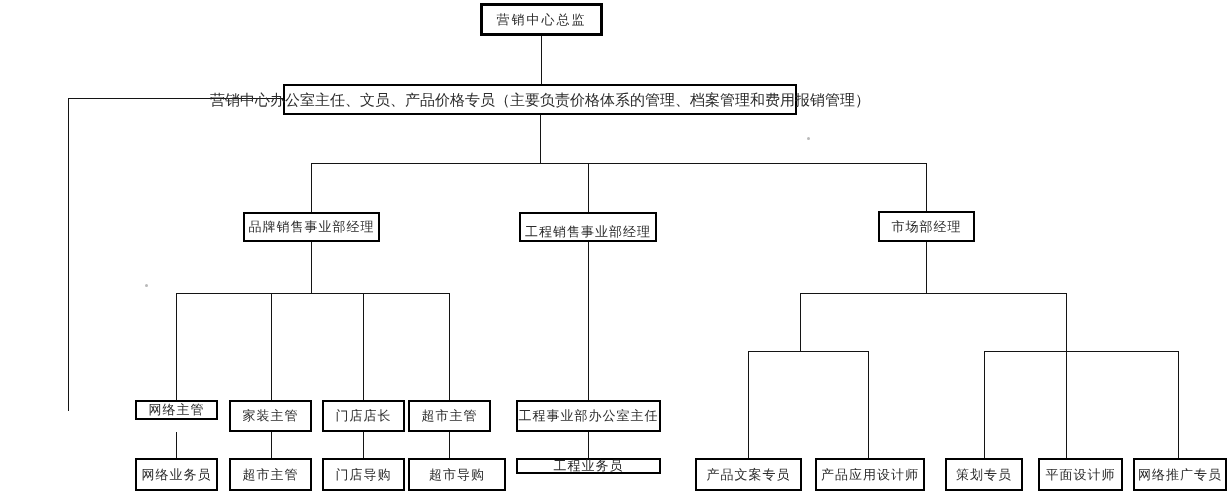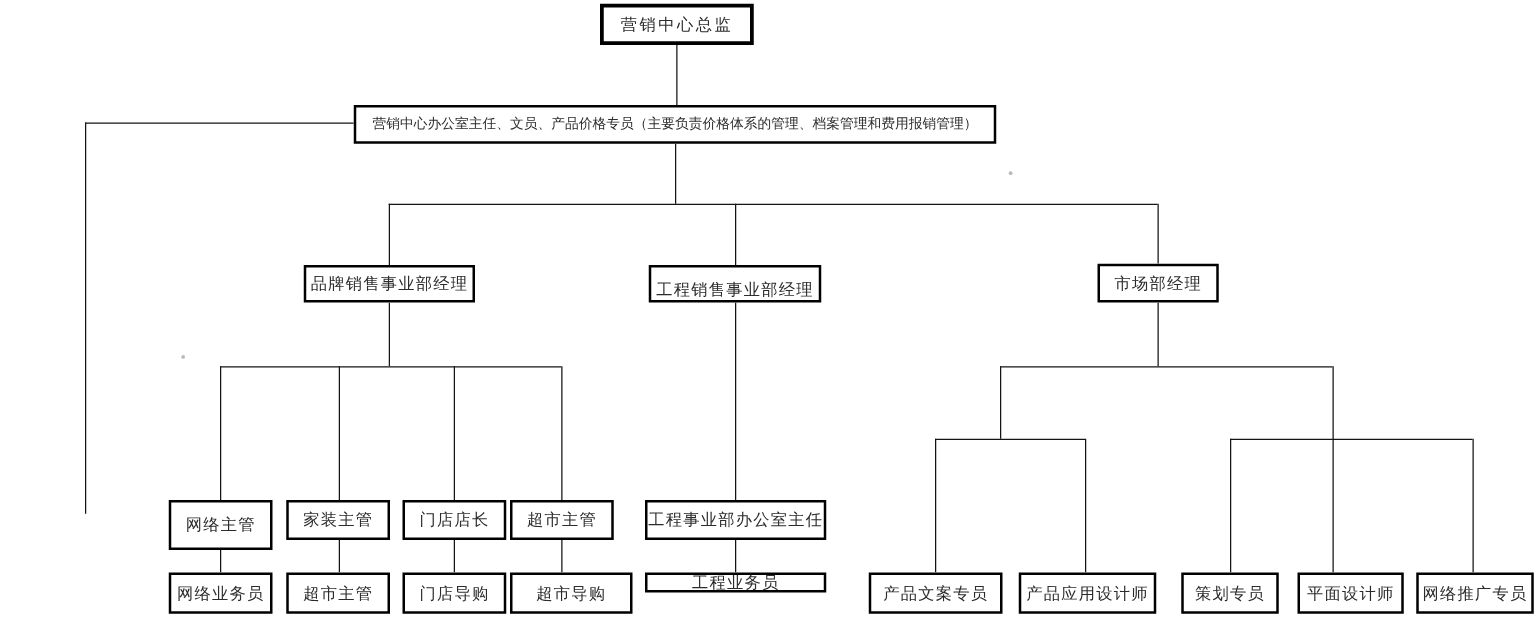--- a/index.html
+++ b/index.html
@@ -30,21 +30,21 @@
     line-height: 1.2;
     white-space: nowrap;
     z-index: 2;
   }
   .node-director {
     border-width: 3px;
     letter-spacing: 2px;
     font-family: Liberation Serif, serif;
   }
   .node-office {
-    font-size: 11px;
+    font-size: 15px;
     letter-spacing: 0;
   }
   .node-left-group {
     display: block;
     text-align: left;
     white-space: normal;
     font-size: 12px;
     letter-spacing: 0;
     line-height: 24px;
     padding: 5px 2px 0 5px;
@@ -110,21 +110,21 @@
     </div>
     <div class="node node-brand-mgr" style="left: 243px; top: 212px; width: 137px; height: 30px;">
       <span>品牌销售事业部经理</span>
     </div>
     <div class="node node-eng-mgr" style="left: 519px; top: 212px; width: 138px; height: 30px; align-items: flex-end;">
       <span>工程销售事业部经理</span>
     </div>
     <div class="node node-market-mgr" style="left: 878px; top: 211px; width: 97px; height: 31px;">
       <span>市场部经理</span>
     </div>
-    <div class="node node-net-sup" style="left: 135px; top: 400px; width: 83px; height: 40px;">
+    <div class="node node-net-sup" style="left: 135px; top: 400px; width: 83px; height: 20px;">
       <span>网络主管</span>
     </div>
     <div class="node node-home-sup" style="left: 229px; top: 400px; width: 83px; height: 32px;">
       <span>家装主管</span>
     </div>
     <div class="node node-store-mgr" style="left: 322px; top: 400px; width: 83px; height: 32px;">
       <span>门店店长</span>
     </div>
     <div class="node node-super-sup" style="left: 408px; top: 400px; width: 83px; height: 32px;">
       <span>超市主管</span>

